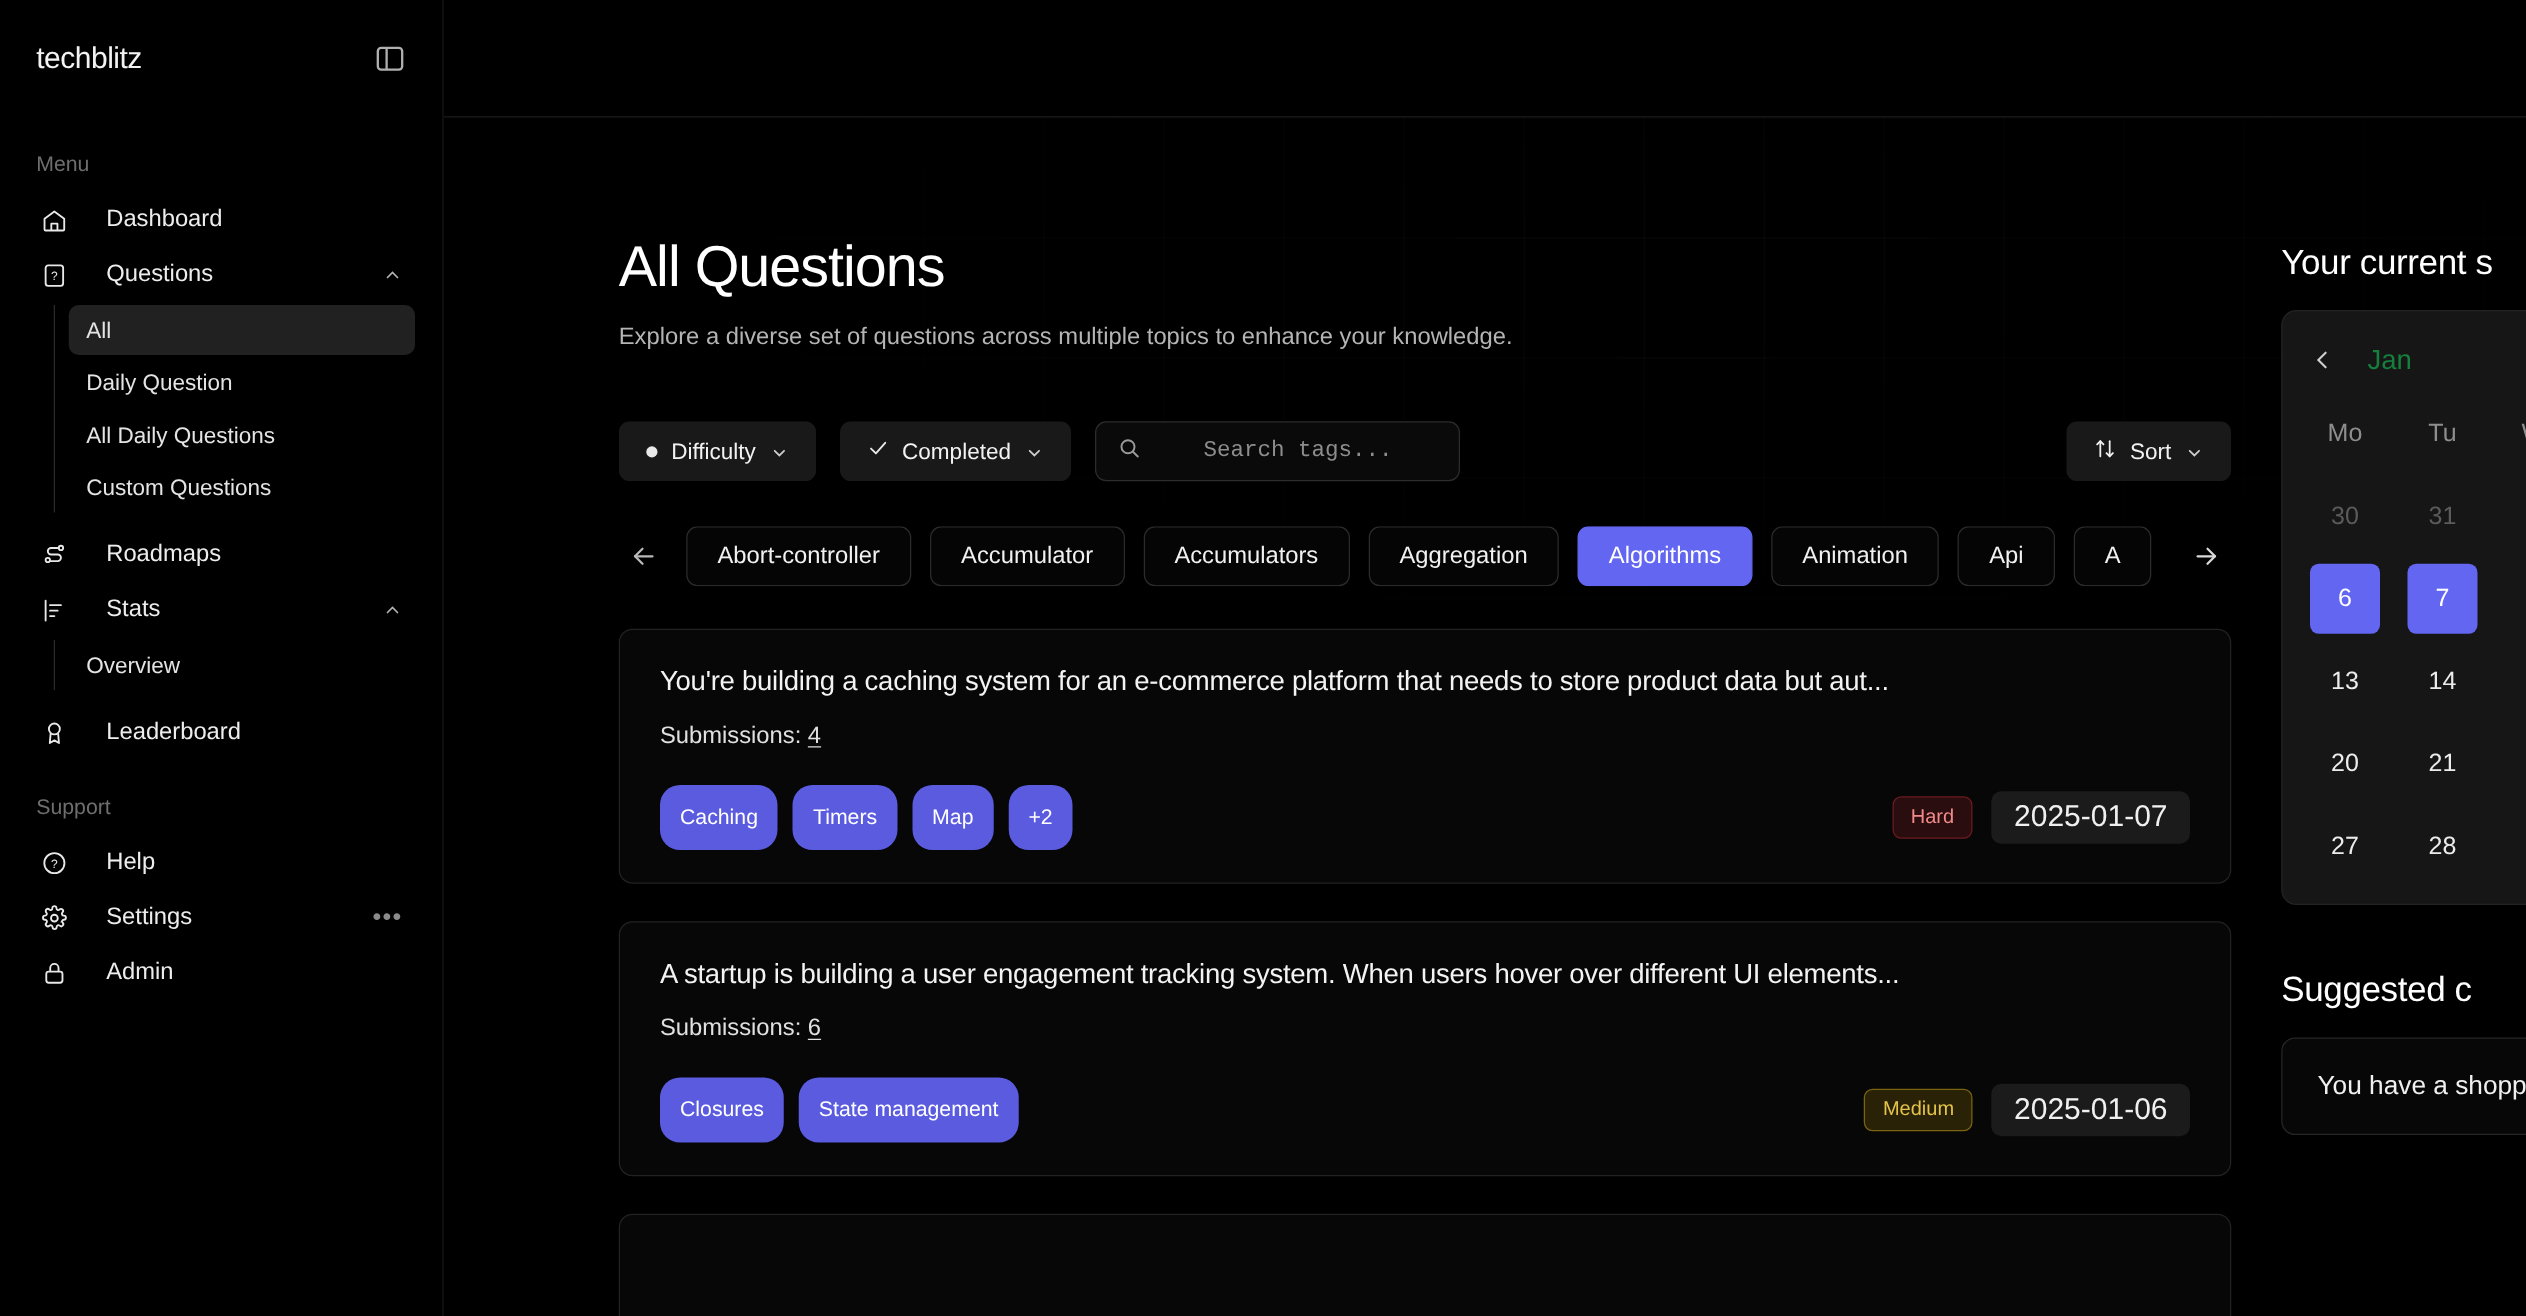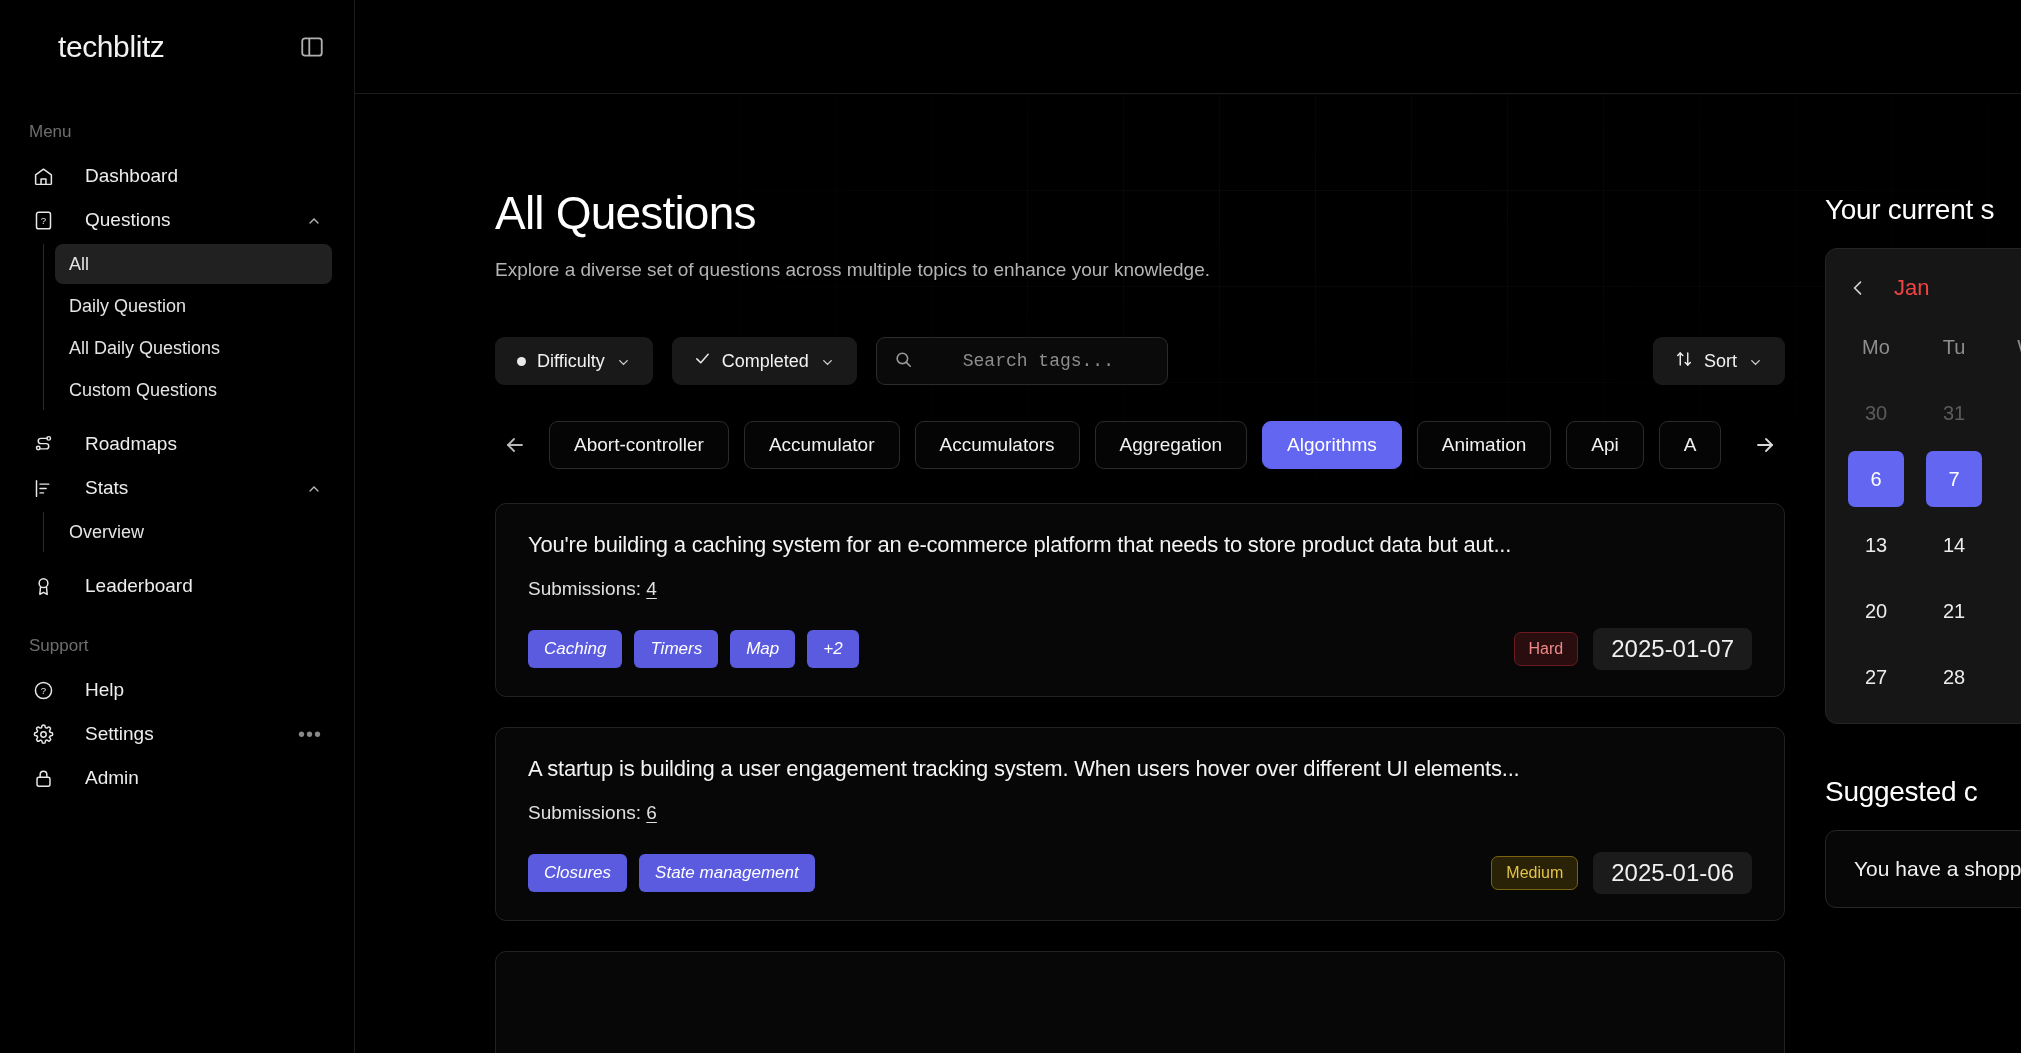--- a/index.html
+++ b/index.html
@@ -17,21 +17,21 @@
     width: 355px; flex: 0 0 355px; height: 1053px;
     background: #000000;
     border-right: 1px solid #1c1c1c;
     padding: 0 22px;
     position: relative;
   }
   .brand-row {
     display: flex; align-items: center; justify-content: space-between;
     height: 94px; padding: 0 7px 0 7px;
   }
-  .brand-name { font-size: 30px; font-weight: 400; letter-spacing: -0.4px; color: #f2f2f2; margin-left: 29px; }
+  .brand-name { font-size: 24px; font-weight: 400; letter-spacing: -0.4px; color: #f2f2f2; }
   .panel-icon { width: 26px; height: 26px; opacity: .85; cursor: pointer; }
 
   .section-label {
     font-size: 17px; color: #6e6e6e; padding: 0 7px;
     margin-top: 28px; margin-bottom: 12px; font-weight: 400;
   }
   .nav-item {
     display: flex; align-items: center; gap: 31px;
     height: 44px; padding: 0 10px; border-radius: 8px;
     color: #ededed; font-size: 19px; cursor: pointer; position: relative;
@@ -117,23 +117,23 @@
     border: 1px solid #222222; border-radius: 11px;
     background: #070707; padding: 28px 32px 26px 32px; margin-bottom: 30px;
     cursor: pointer;
   }
   .q-title { font-size: 22px; color: #f3f3f3; letter-spacing: -0.2px; }
   .q-subs { font-size: 19px; color: #e0e0e0; margin-top: 20px; }
   .q-subs u { text-decoration: underline; text-underline-offset: 3px; }
   .q-footer { display: flex; align-items: center; margin-top: 28px; gap: 12px; }
   .q-tags { display: flex; gap: 12px; }
   .qtag {
-    height: 38px; padding: 0 16px; border-radius: 6px;
+    height: 52px; padding: 0 16px; border-radius: 16px;
     display: inline-flex; align-items: center;
-    background: #5b5be0; color: #fff; font-size: 17px; white-space: nowrap; font-style: italic;
+    background: #5b5be0; color: #fff; font-size: 17px; white-space: nowrap;
   }
   .q-right { margin-left: auto; display: flex; align-items: center; gap: 15px; }
   .badge {
     height: 34px; padding: 0 14px; border-radius: 7px;
     display: inline-flex; align-items: center; font-size: 16px;
   }
   .badge.hard   { background: #2a0d0f; border: 1px solid #6d1b20; color: #f08a8a; }
   .badge.medium { background: #2a2206; border: 1px solid #7a6410; color: #e3c34a; }
   .date-pill {
     height: 42px; padding: 0 18px; border-radius: 8px;
@@ -142,21 +142,21 @@
   }
 
   
   .rail-title { font-size: 28px; color: #fff; white-space: nowrap; letter-spacing: -0.3px; }
   .cal-card {
     margin-top: 22px; background: #161616; border: 1px solid #242424;
     border-radius: 12px; padding: 18px 22px; width: 560px;
   }
   .cal-head { display: flex; align-items: center; gap: 26px; height: 42px; }
   .cal-nav { color: #cfcfcf; cursor: pointer; width: 20px; height: 20px; display:flex; align-items:center; justify-content:center;}
-  .cal-month { color: #ef4444; font-size: 22px; }
+  .cal-month { color: #15803d; font-size: 22px; }
   .cal-grid { display: grid; grid-template-columns: repeat(7, 56px); gap: 0px 22px; margin-top: 10px; }
   .cal-dow { color: #8e8e8e; font-size: 20px; text-align: center; height: 56px; line-height: 56px; }
   .cal-day {
     font-size: 20px; text-align: center; height: 56px; line-height: 56px;
     color: #ececec; border-radius: 7px; cursor: pointer;
   }
   .cal-day.muted { color: #5b5b5b; }
   .cal-day.sel { background: #6366f1; color: #fff; }
   .rail-title2 { font-size: 28px; color: #fff; white-space: nowrap; margin-top: 52px; letter-spacing: -0.3px; }
   .sugg-card {

